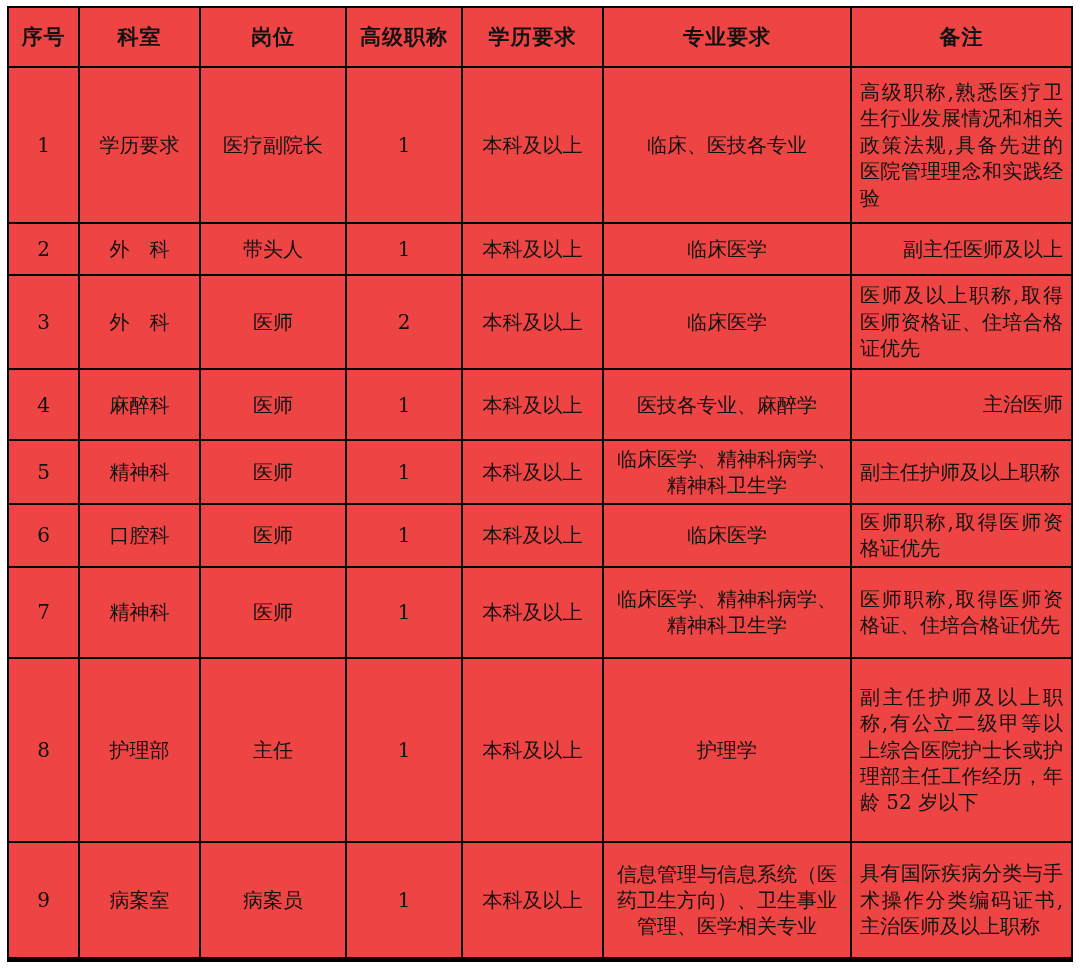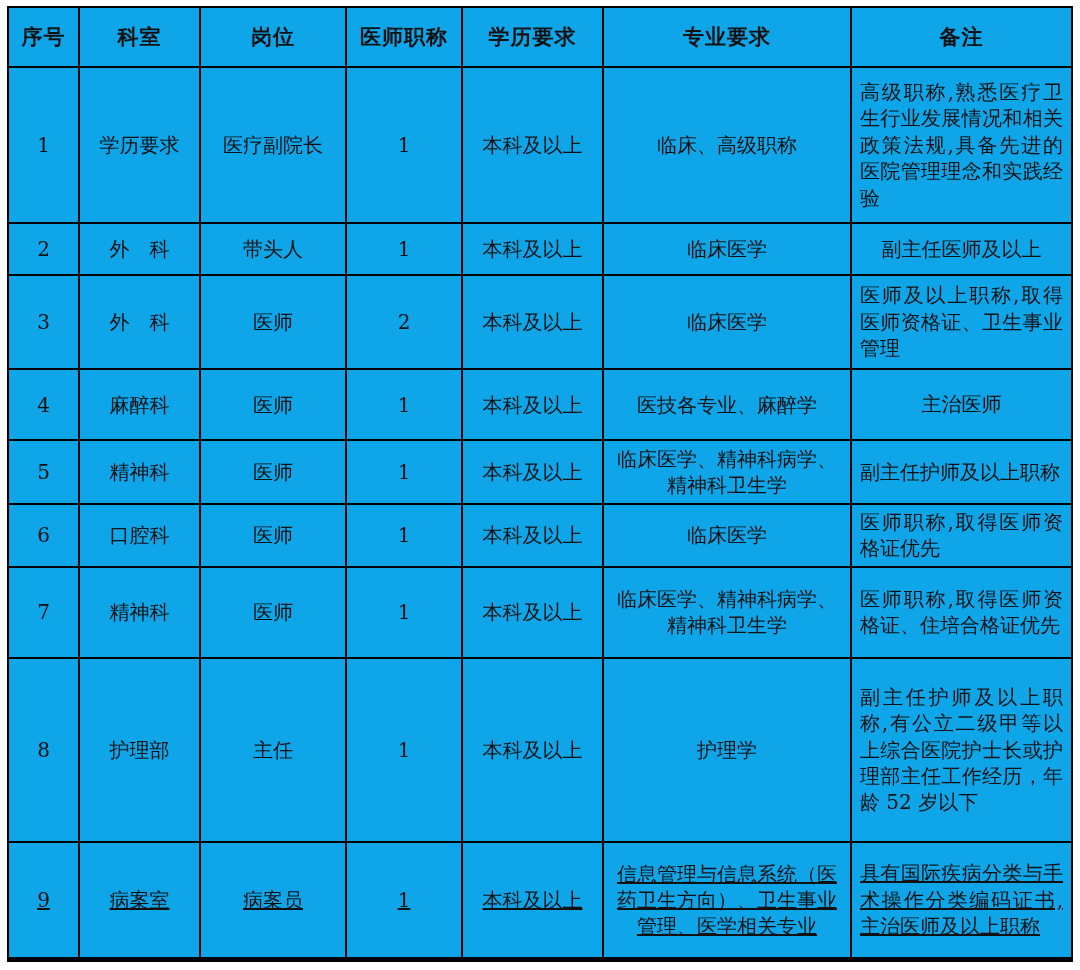--- a/index.html
+++ b/index.html
@@ -13,21 +13,21 @@
     font-family: "DejaVu Serif", "Liberation Serif", serif;
     color: #111111;
     box-sizing: border-box;
   }
   table.recruit {
     border-collapse: collapse;
     table-layout: fixed;
     width: 1064px;
     margin: 6px auto 0 auto;
     border: 2px solid #000;
-    background: #0ea5e9;
+    background: #ef4444;
   }
   col.c-no    { width: 71px;  }
   col.c-dept  { width: 121px; }
   col.c-post  { width: 146px; }
   col.c-count { width: 116px; }
   col.c-edu   { width: 141px; }
   col.c-major { width: 248px; }
   col.c-note  { width: 221px; }
 
   th, td {
@@ -52,88 +52,88 @@
     line-height: 1.3;
   }
   td.note {
     text-align: justify;
     text-align-last: left;
     padding: 4px 8px;
     line-height: 1.32;
     margin-left: 28px;
   }
   td.note-center {
-    text-align: center;
+    text-align: right;
     padding: 4px 8px;
     line-height: 1.32;
   }
   
   tr.h-r1 { height: 156px; }
   tr.h-r2 { height: 52px;  }
   tr.h-r3 { height: 94px;  }
   tr.h-r4 { height: 71px;  }
   tr.h-r5 { height: 64px;  }
   tr.h-r6 { height: 61px;  }
   tr.h-r7 { height: 91px;  }
   tr.h-r8 { height: 184px; }
   tr.h-r9 { height: 118px; }
 
-  tbody tr:last-child td { border-bottom: 5px solid #000; text-decoration: underline; }
+  tbody tr:last-child td { border-bottom: 5px solid #000; }
 </style>
 </head>
 <body>
 
 <table class="recruit">
   <colgroup>
     <col class="c-no">
       <col class="c-dept">
       <col class="c-post">
       <col class="c-count">
     <col class="c-edu">
       <col class="c-major">
       <col class="c-note">
   </colgroup>
   <thead>
     <tr>
       <th>序号</th>
       <th>科室</th>
       <th>岗位</th>
-      <th>医师职称</th>
+      <th>高级职称</th>
       <th>学历要求</th>
       <th>专业要求</th>
       <th>备注</th>
     </tr>
   </thead>
   <tbody>
     <tr class="h-r1">
       <td>1</td>
       <td>学历要求</td>
       <td>医疗副院长</td>
       <td>1</td>
       <td>本科及以上</td>
-      <td>临床、高级职称</td>
+      <td>临床、医技各专业</td>
       <td class="note">高级职称,熟悉医疗卫生行业发展情况和相关政策法规,具备先进的医院管理理念和实践经验</td>
     </tr>
     <tr class="h-r2">
       <td>2</td>
       <td>外　科</td>
       <td>带头人</td>
       <td>1</td>
       <td>本科及以上</td>
       <td>临床医学</td>
       <td class="note-center">副主任医师及以上</td>
     </tr>
     <tr class="h-r3">
       <td>3</td>
       <td>外　科</td>
       <td>医师</td>
       <td>2</td>
       <td>本科及以上</td>
       <td>临床医学</td>
-      <td class="note">医师及以上职称,取得医师资格证、卫生事业管理</td>
+      <td class="note">医师及以上职称,取得医师资格证、住培合格证优先</td>
     </tr>
     <tr class="h-r4">
       <td>4</td>
       <td>麻醉科</td>
       <td>医师</td>
       <td>1</td>
       <td>本科及以上</td>
       <td>医技各专业、麻醉学</td>
       <td class="note-center">主治医师</td>
     </tr>

